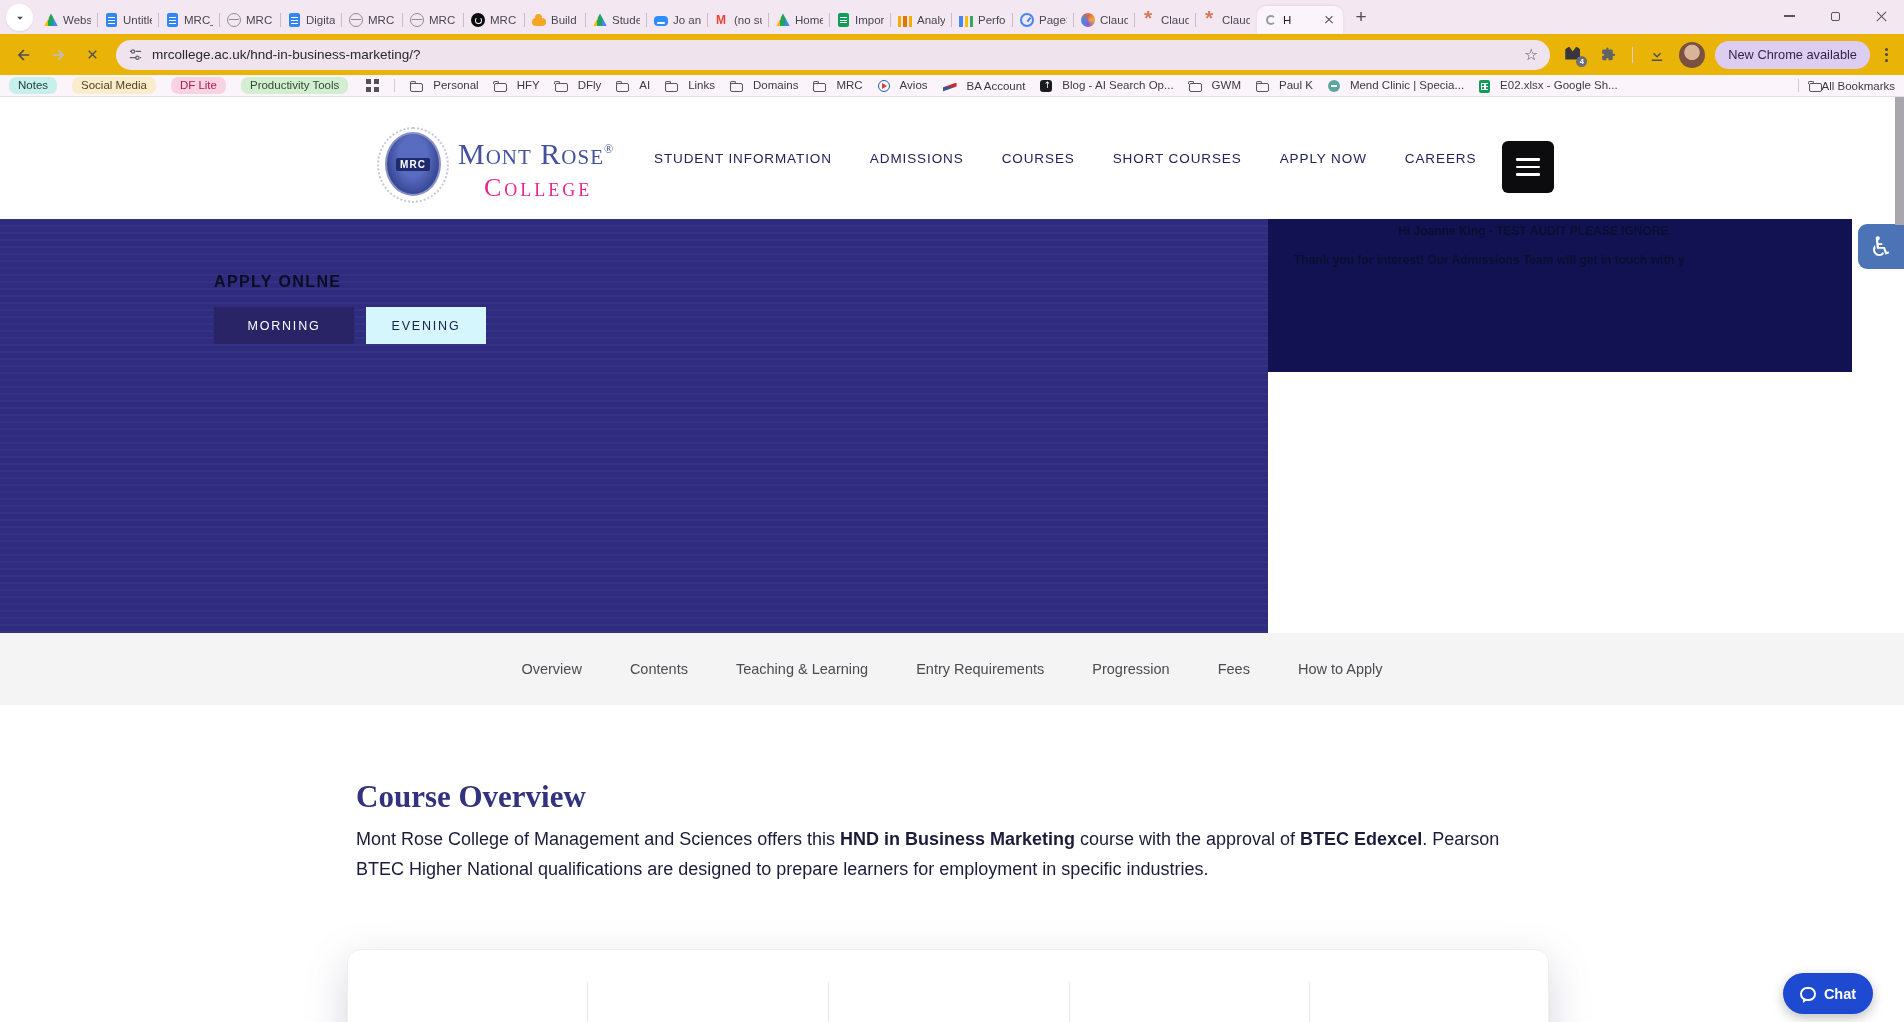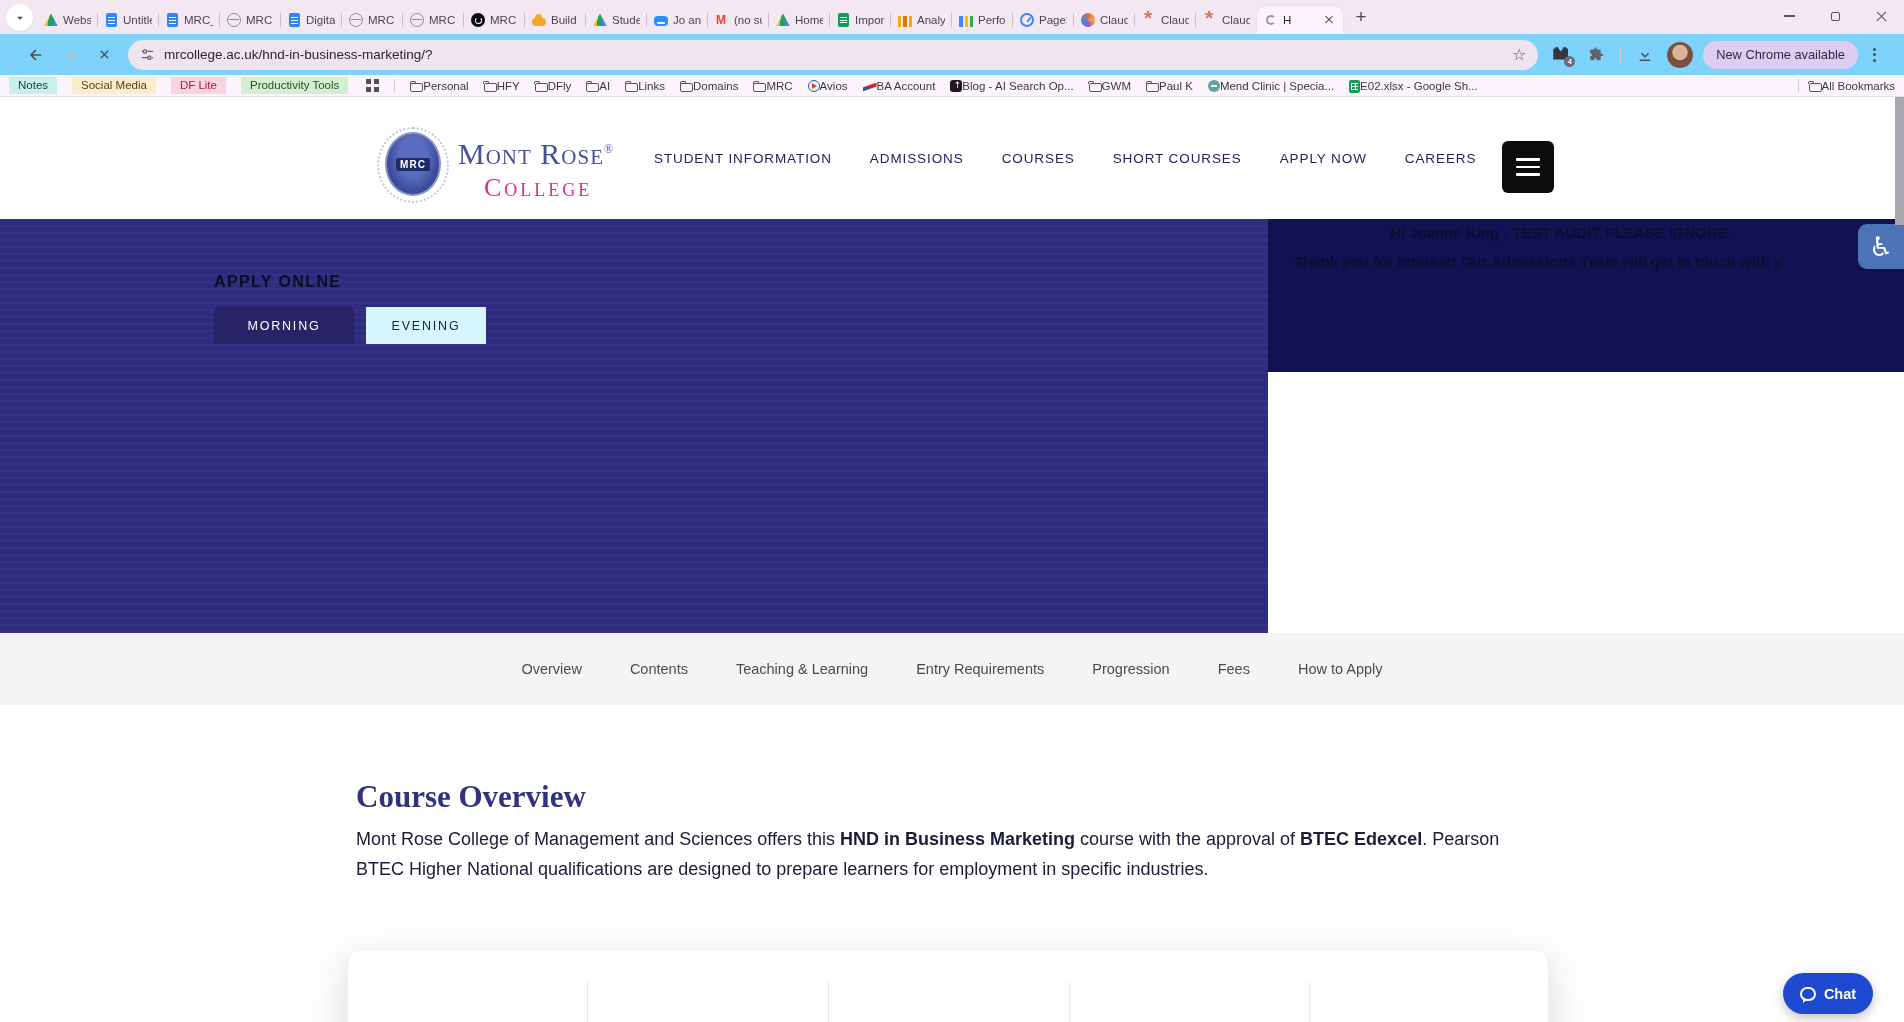--- a/index.html
+++ b/index.html
@@ -46,42 +46,42 @@
 .ic-ga2{height:11px!important;margin-top:3px;background:linear-gradient(90deg,#4285f4 0 3.5px,transparent 3.5px 5.5px,#fbbc04 5.5px 9px,transparent 9px 11px,#34a853 11px 14px)}
 .ic-pagespeed{border:2px solid #4285f4;border-radius:50%}
 .ic-pagespeed::after{content:"";position:absolute;left:5.5px;top:1.5px;width:1.6px;height:5px;background:#4285f4;transform:rotate(40deg)}
 .ic-claude::after{content:"*";color:#d97757;font-size:21px;font-weight:bold;position:absolute;left:2px;top:-2px;line-height:14px}
 .ic-claude-color{border-radius:50%;background:conic-gradient(#e0644d,#f0a83c,#8a5ad5,#3f8fe0,#e0644d)}
 .ic-otter{background:#2d8cff;height:10px!important;margin-top:2px;border-radius:4px}
 .ic-otter::after{content:"";position:absolute;left:3px;top:6px;width:8px;height:2px;background:#fff;border-radius:1px}
 .ic-spinner{width:10px!important;height:10px;margin:2px;border:2px solid #9a9aa2;border-right-color:transparent;border-radius:50%}
 
 
-.toolbar{height:41px;background:#7dd3fc;display:flex;align-items:center;padding:0 20px;gap:2px}
+.toolbar{height:41px;background:#eab308;display:flex;align-items:center;padding:0 8px;gap:2px}
 .tbtn{width:32px;height:32px;border-radius:50%;display:flex;align-items:center;justify-content:center;flex:none}
 .omnibox{flex:1;height:30px;background:#efe3ee;border-radius:15px;display:flex;align-items:center;padding:0 12px;gap:9px;margin:0 6px;min-width:0}
 .url{font-size:13.5px;color:#28282d;flex:1;white-space:nowrap;overflow:hidden}
 .star{font-size:16px;color:#5a5a60;line-height:1;font-family:"DejaVu Sans",sans-serif}
 .ext{width:20px;height:18px;position:relative;flex:none;margin:0 6px}
 .ext .m{position:absolute;left:1px;top:1px;width:15px;height:13px;background:#37373d;clip-path:polygon(0 100%,0 22%,26% 0,50% 38%,74% 0,100% 22%,100% 100%)}
 .ext .badge{position:absolute;right:-3px;bottom:-3px;width:11px;height:11px;background:#6d6d74;border-radius:50%;color:#fff;font-size:7.5px;font-weight:bold;display:flex;align-items:center;justify-content:center}
 .vsep{width:1px;height:16px;background:#d8cbd7;margin:0 6px;flex:none}
 .avatar{width:26px;height:26px;border-radius:50%;background:radial-gradient(circle at 50% 40%,#d9b49a 0 36%,#7a5140 40% 78%,#3c2d24 80%);flex:none;margin:0 4px}
 .chrome-pill{height:28px;background:#ddcdf1;color:#33254a;border-radius:14px;display:flex;align-items:center;padding:0 13px;font-size:12.8px;margin:12px 4px;flex:none;white-space:nowrap}
 .dots{width:20px;height:28px;display:flex;flex-direction:column;align-items:center;justify-content:center;gap:2.5px;flex:none}
 .dots i{width:3px;height:3px;border-radius:50%;background:#4c4650}
 
 
 .bookbar{height:22px;background:#fbf4fa;border-bottom:1px solid #e7dbe6;display:flex;align-items:center;padding:0 9px;font-size:11.5px;color:#3a3a41;gap:15px}
-.bgroup{padding:2px 9px;border-radius:0;background:var(--bg,#eee);color:var(--fg,#333);flex:none;line-height:1.2}
+.bgroup{padding:2px 9px;border-radius:7px;background:var(--bg,#eee);color:var(--fg,#333);flex:none;line-height:1.2}
 .bb-grid{width:13px;height:13px;position:relative;flex:none;margin-left:3px}
 .bb-grid::before,.bb-grid::after{content:"";position:absolute;width:4.6px;height:4.6px;background:#515158;box-shadow:8px 0 #515158}
 .bb-grid::before{left:0;top:0}.bb-grid::after{left:0;top:8px}
 .bsep{width:1px;height:13px;background:#d4c6d3;flex:none}
-.bitem{display:flex;align-items:center;gap:0;flex:none;white-space:nowrap}
+.bitem{display:flex;align-items:flex-start;gap:10px;flex:none;white-space:nowrap}
 .bmi{width:14px;height:14px;position:relative;flex:none}
 .ic-folder{width:13px!important;height:9px;border:1.4px solid #55555c;border-radius:2px;margin-top:4px}
 .ic-folder::before{content:"";position:absolute;left:-1.4px;top:-3.4px;width:4px;height:2px;border:1.4px solid #55555c;border-bottom:none;border-radius:2px 2px 0 0}
 .ic-avios{width:12px!important;height:12px;border:1.6px solid #1c5fb0;border-radius:50%;margin-top:1px}
 .ic-avios::after{content:"";position:absolute;left:3px;top:2px;border-left:5px solid #d8412f;border-top:3.5px solid transparent;border-bottom:3.5px solid transparent}
 .ic-ba{width:14px!important;height:9px;margin-top:3px;background:linear-gradient(#d8232a 0 45%,#2e5c99 45%);clip-path:polygon(0 55%,100% 0,100% 45%,0 100%)}
 .ic-blog{width:12px!important;height:12px;background:#1b1b1f;border-radius:3px;margin-top:1px}
 .ic-blog::after{content:"↑";position:absolute;left:3.4px;top:0.4px;font-size:9px;color:#fff;font-family:"DejaVu Sans",sans-serif}
 .ic-mend{width:12px!important;height:12px;border-radius:50%;background:#5aa7a0;margin-top:1px}
 .ic-mend::after{content:"";position:absolute;left:3px;top:5px;width:6px;height:2px;background:#fff}
@@ -102,21 +102,21 @@
 .nav-item{font-size:13.5px;letter-spacing:.9px;color:var(--navC,#23235a);font-weight:500;white-space:nowrap}
 .burger{position:absolute;left:1502px;top:44px;width:52px;height:52px;background:#0c0c0f;border-radius:6px;display:flex;flex-direction:column;align-items:center;justify-content:center;gap:5px}
 .burger i{width:24px;height:2.5px;background:#fff;border-radius:1px}
 
 .hero{position:absolute;left:0;top:122px;width:1268px;height:414px;background:var(--hero,#2f2b7e);background-image:repeating-linear-gradient(0deg,rgba(255,255,255,.035) 0 2px,transparent 2px 7px)}
 .apply-label{position:absolute;left:214px;top:176px;font-size:16px;font-weight:700;letter-spacing:1.4px;color:#0c0c22}
 .hero-btn{position:absolute;top:210px;height:37px;display:flex;align-items:center;justify-content:center;font-size:12.5px;font-weight:400;letter-spacing:1.8px}
 .btn-morning{left:214px;width:140px;background:var(--morningBg,#282466);color:#fff}
 .btn-evening{left:366px;width:120px;background:var(--eveningBg,#d6f6fd);color:#1d1d4f}
 
-.notice{position:absolute;left:1268px;top:122px;width:636px;height:153px;background:var(--noticeBg,#121252);font-weight:700;font-size:15px;color:var(--noticeFg,#071031);overflow:hidden}
+.notice{position:absolute;left:1268px;top:122px;width:584px;height:153px;background:var(--noticeBg,#121252);font-weight:700;font-size:12px;color:var(--noticeFg,#071031);overflow:hidden}
 .notice .l1{position:absolute;top:5px;left:0;right:50px;text-align:center;white-space:nowrap}
 .notice .l2{position:absolute;top:34px;left:26px;white-space:nowrap}
 .a11y{position:absolute;left:1858px;top:127px;width:46px;height:45px;background:var(--a11yBg,#4c73b5);border-radius:9px 0 0 9px;color:#fff;font-size:27px;display:flex;align-items:center;justify-content:center;font-family:"DejaVu Sans",sans-serif}
 
 .subnav{position:absolute;left:0;top:536px;width:100%;height:72px;background:var(--subnavBg,#f4f4f5);display:flex;align-items:center;justify-content:center;gap:48px}
 .subnav-item{font-size:14.5px;color:var(--subnavFg,#4b4b50);white-space:nowrap}
 
 .course-title{position:absolute;left:356px;top:682px;font-family:"Liberation Serif",serif;font-size:31px;font-weight:700;color:var(--headingC,#32327e)}
 .course-para{position:absolute;left:356px;top:727px;width:1180px;font-size:18px;line-height:30px;color:var(--bodyC,#1b1b3a);font-weight:500}
 .course-para .bold{font-weight:800}

